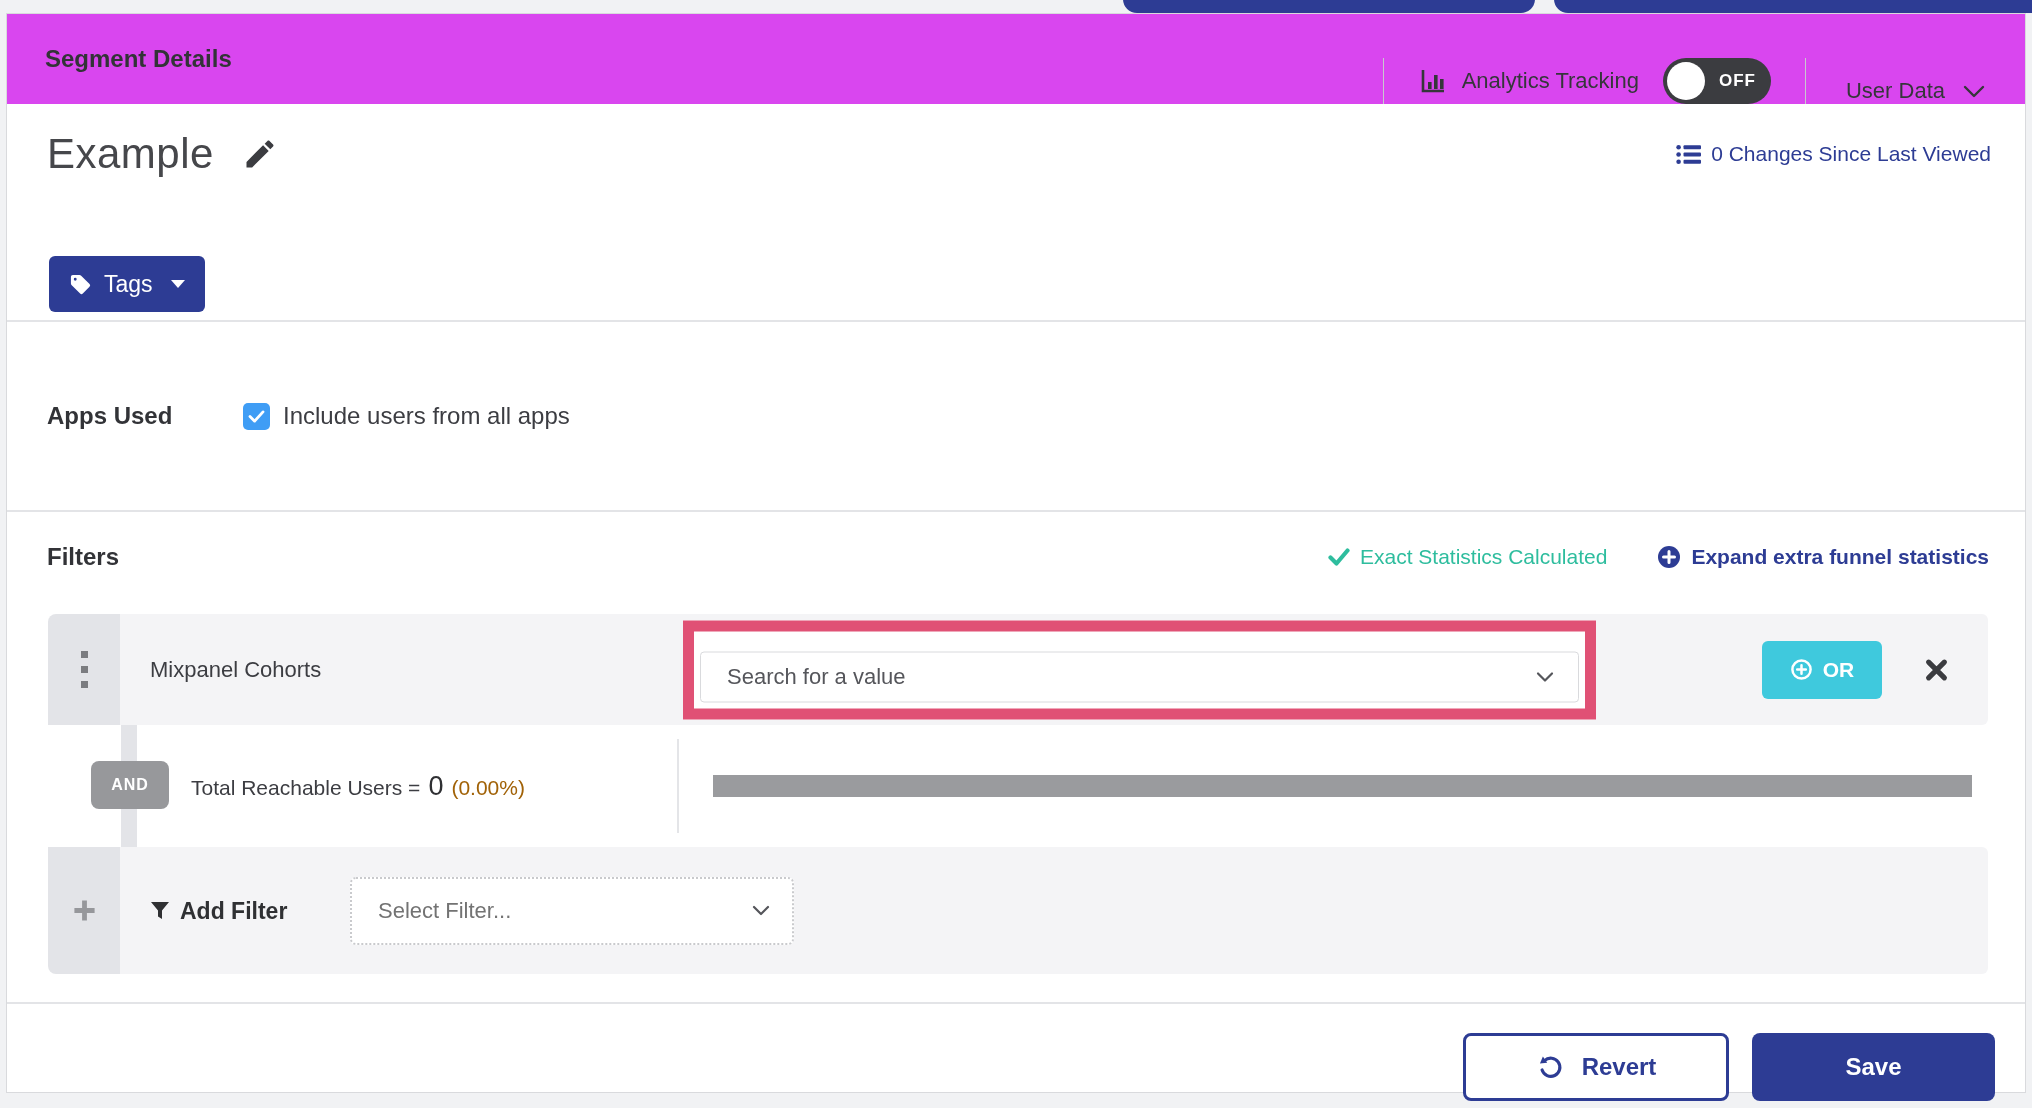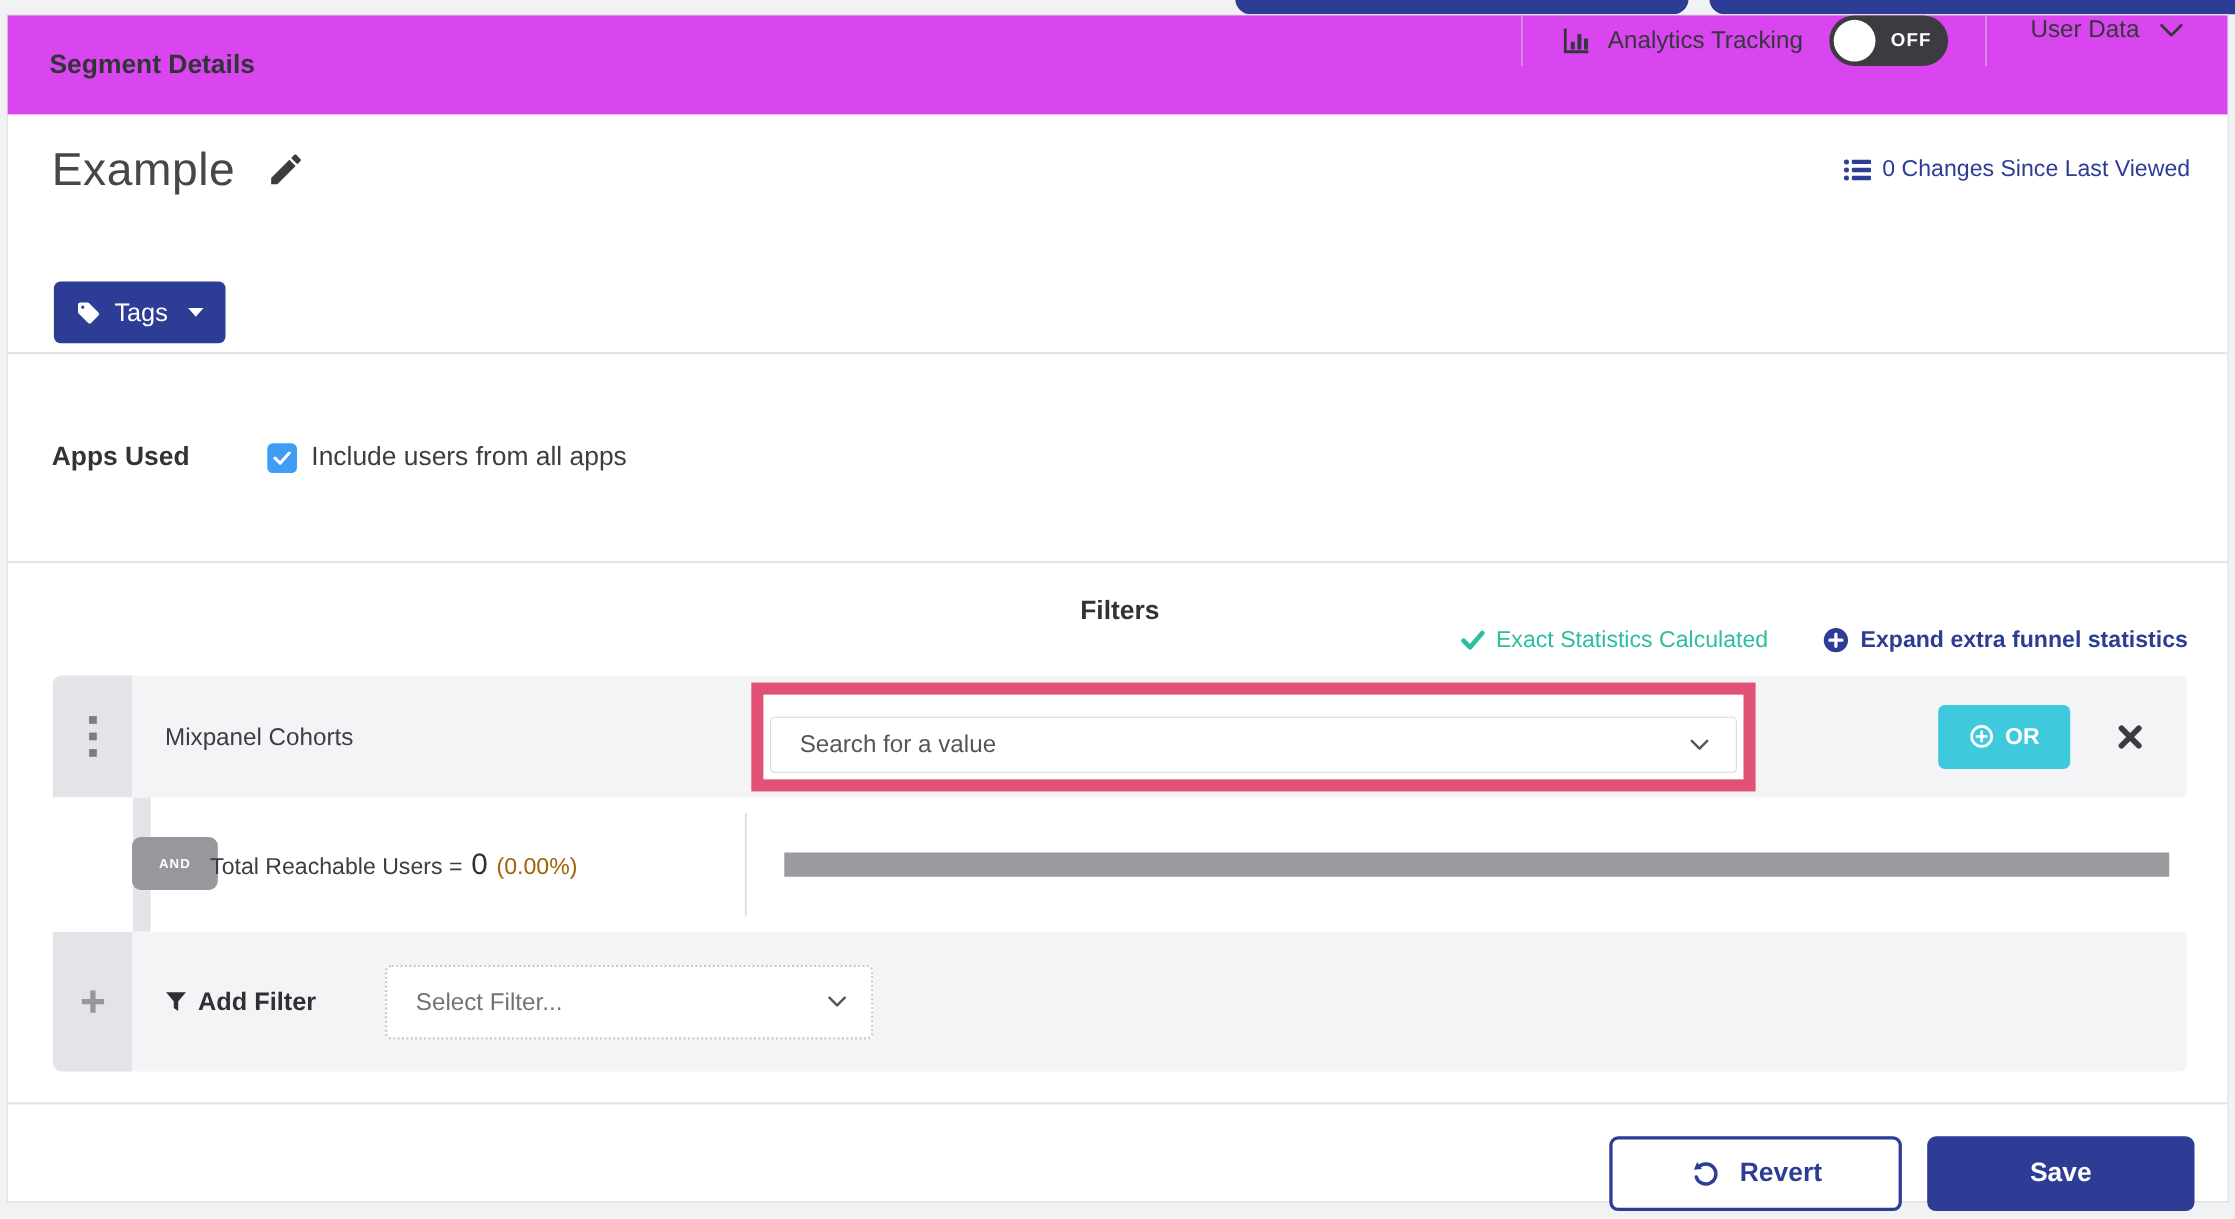--- a/index.html
+++ b/index.html
@@ -17,21 +17,21 @@
   .top-pill.two { left:1554px; width:540px; }
 
   .panel {
     position:absolute; left:6px; top:13px; width:2020px; height:1080px;
     background:#ffffff; border:1px solid #d9dadd; z-index:1;
   }
 
   
   .header-bar { height:90px; background:#d946ef; display:flex; align-items:center; }
   .header-title { font-size:24px; font-weight:bold; color:#323337; padding-left:38px; }
-  .header-right { margin-left:auto; display:flex; align-items:flex-start; height:100%; }
+  .header-right { margin-left:auto; display:flex; align-items:flex-end; height:100%; }
   .analytics-group { display:flex; align-items:center; gap:14px; padding:0 34px;
       border-left:1px solid #c8c9cd; border-right:1px solid #c8c9cd; }
   .analytics-label { font-size:22px; color:#35363a; }
   .toggle { position:relative; width:108px; height:46px; background:#3b3c40; border-radius:23px; margin-left:10px; cursor:pointer; }
   .toggle-knob { position:absolute; left:4px; top:4px; width:38px; height:38px; border-radius:50%; background:#fff; }
   .toggle-text { position:absolute; right:15px; top:50%; transform:translateY(-50%);
       color:#fff; font-weight:bold; font-size:17px; letter-spacing:1px; }
   .user-data-group { display:flex; align-items:center; gap:18px; padding:0 40px; }
   .user-data-label { font-size:22px; color:#35363a; }
 
@@ -52,21 +52,21 @@
 
   
   .apps-section { height:188px; display:flex; align-items:center; padding-left:40px; }
   .apps-label { font-size:24px; font-weight:bold; color:#323337; width:196px; }
   .checkbox { width:27px; height:27px; background:#3f9df5; border-radius:5px;
       display:flex; align-items:center; justify-content:center; cursor:pointer; }
   .apps-checkbox-label { margin-left:13px; font-size:24px; color:#3c3d42; }
 
   
   .filters-section { height:490px; padding-top:30px; }
-  .filters-header { display:flex; align-items:center; padding:0 36px 0 40px; height:30px;flex-direction:column; }
+  .filters-header { display:flex; align-items:center; padding:0 36px 0 40px; height:30px; }
   .filters-heading { font-size:24px; font-weight:bold; color:#323337; }
   .filters-header-right { margin-left:auto; display:flex; align-items:center; gap:50px; }
   .exact-stats { display:flex; align-items:center; gap:10px; color:#2ebd9e; font-size:21px; }
   .expand-link { display:flex; align-items:center; gap:10px; color:#2d3c94; font-size:21px;
       font-weight:600; cursor:pointer; }
 
   .filter-rows { margin:42px 37px 0 41px; }
   .filter-row { display:flex; height:111px; }
   .handle-col { width:72px; background:#e3e4e8; display:flex; align-items:center;
       justify-content:center; flex-direction:column; }
@@ -94,22 +94,22 @@
   .or-button { position:absolute; left:1642px; top:50%; transform:translateY(-50%);
       width:120px; height:58px; background:#3fc9dd; border:none; border-radius:6px;
       color:#fff; font-size:21px; font-weight:bold; font-family:inherit; display:flex;
       align-items:center; justify-content:center; gap:10px; cursor:pointer; }
   .remove-x { position:absolute; left:1803px; top:50%; transform:translateY(-50%);
       display:flex; cursor:pointer; }
 
   .and-row { height:122px; position:relative; background:#fff; }
   .connector { position:absolute; left:73px; top:0; bottom:0; width:16px; background:#e3e4e8; }
   .and-badge { position:absolute; left:43px; top:36px; width:78px; height:48px;
-      background:#97989b; border-radius:8px; color:#fff; font-weight:bold; font-size:12px;
-      letter-spacing:1px; display:flex; align-items:center; justify-content:center;margin-left:29px; }
+      background:#97989b; border-radius:8px; color:#fff; font-weight:bold; font-size:16px;
+      letter-spacing:1px; display:flex; align-items:center; justify-content:center; }
   .reach-line { position:absolute; left:143px; top:50%; transform:translateY(-50%);
       display:flex; align-items:baseline; }
   .reach-text { font-size:21px; color:#3c3d42; }
   .reach-count { font-size:27px; color:#2f3033; margin-left:8px; }
   .reach-percent { font-size:21px; color:#a16207; margin-left:8px; }
   .v-divider { position:absolute; left:629px; top:14px; bottom:14px; width:2px; background:#e4e5e8; }
   .reach-bar { position:absolute; left:665px; width:1259px; height:22px; top:50%;
       transform:translateY(-50%); background:#9a9b9e; }
 
   .add-row { display:flex; height:127px; }

